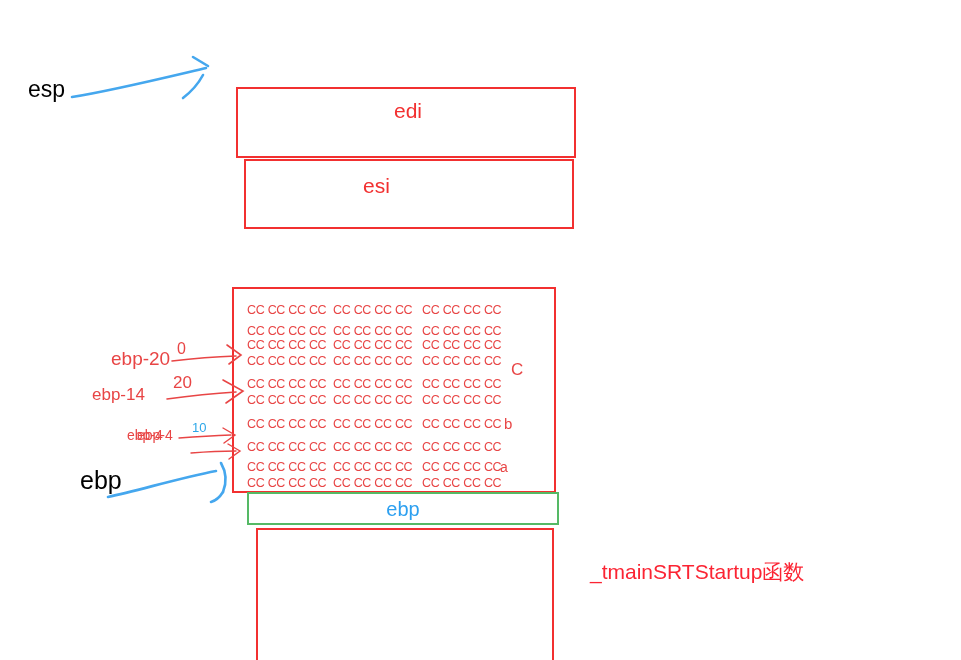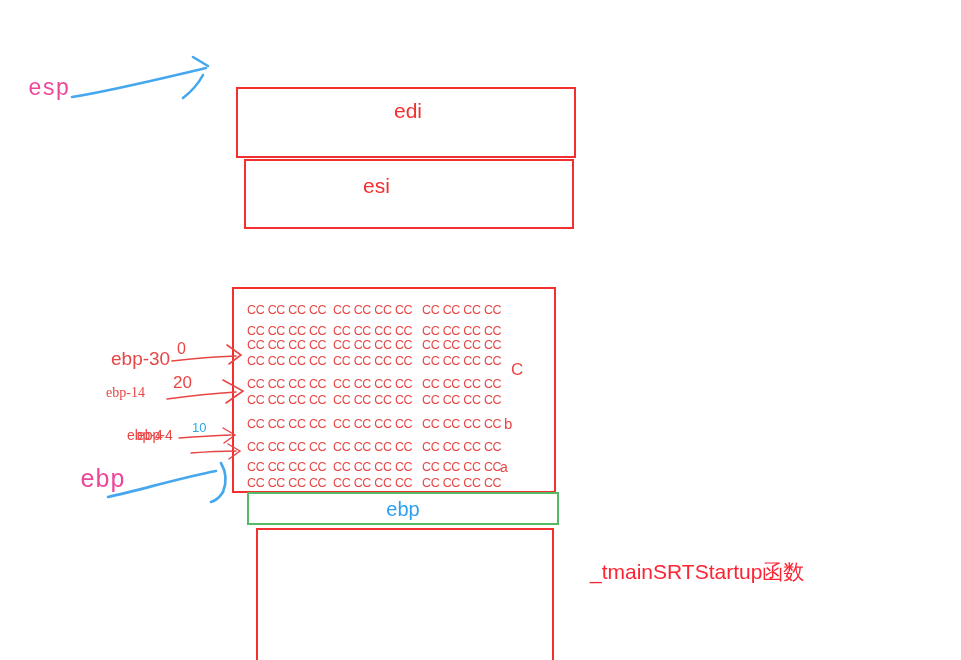--- a/index.html
+++ b/index.html
@@ -38,28 +38,28 @@
   .marker{position:absolute;color:var(--soft-red);line-height:1;}
   .mk-c{left:277px;top:72px;font-size:17px;}
   .mk-b{left:270px;top:127px;font-size:15px;}
   .mk-a{left:266px;top:171px;font-size:14px;}
 
   
   .ebp-slot-text{position:absolute;left:0;right:0;top:5px;text-align:center;
                  color:#2da0f0;font-size:20px;line-height:1;}
 
   
-  .ptr{position:absolute;color:#ec4899;line-height:1;font-family:Liberation Mono, monospace;}
+  .ptr{position:absolute;color:#000000;line-height:1;}
   .ptr-esp{left:28px;top:78px;font-size:23px;}
   .ptr-ebp{left:80px;top:468px;font-size:25px;}
 
   
   .off{position:absolute;color:var(--soft-red);line-height:1;white-space:nowrap;}
   .off-20{left:111px;top:349px;font-size:19px;}
-  .off-14{left:106px;top:386px;font-size:14px;font-family:Liberation Serif, serif;}
+  .off-14{left:92px;top:386px;font-size:17px;}
   .off-8 {left:127px;top:428px;font-size:14px;}
   .off-4 {left:137px;top:428px;font-size:14px;}
   .offval{position:absolute;color:var(--soft-red);line-height:1;}
   .val-0 {left:177px;top:341px;font-size:16px;}
   .val-20{left:173px;top:374px;font-size:17px;}
   .val-10{left:192px;top:421px;font-size:13px;color:#2da7e8;}
 
   
   .main-fn{position:absolute;left:690px;top:317px;font-size:44px;line-height:1.1;
            color:#fb0d1c;letter-spacing:-1px;}
@@ -139,21 +139,21 @@
 
   <div class="cell cell-ebp">
     <span class="ebp-slot-text">ebp</span>
   </div>
 
   <div class="cell cell-startup"></div>
 
   <span class="ptr ptr-esp">esp</span>
   <span class="ptr ptr-ebp">ebp</span>
 
-  <span class="off off-20">ebp-30</span>
+  <span class="off off-20">ebp-20</span>
   <span class="off off-14">ebp-14</span>
   <span class="off off-8">ebp-4</span>
   <span class="off off-4">ebp-4</span>
   <span class="offval val-0">0</span>
   <span class="offval val-20">20</span>
   <span class="offval val-10">10</span>
 
   <span class="startup-fn">_tmainSRTStartup函数</span>
 
   <svg class="arrow-layer" viewBox="0 0 961 660" xmlns="http://www.w3.org/2000/svg">

